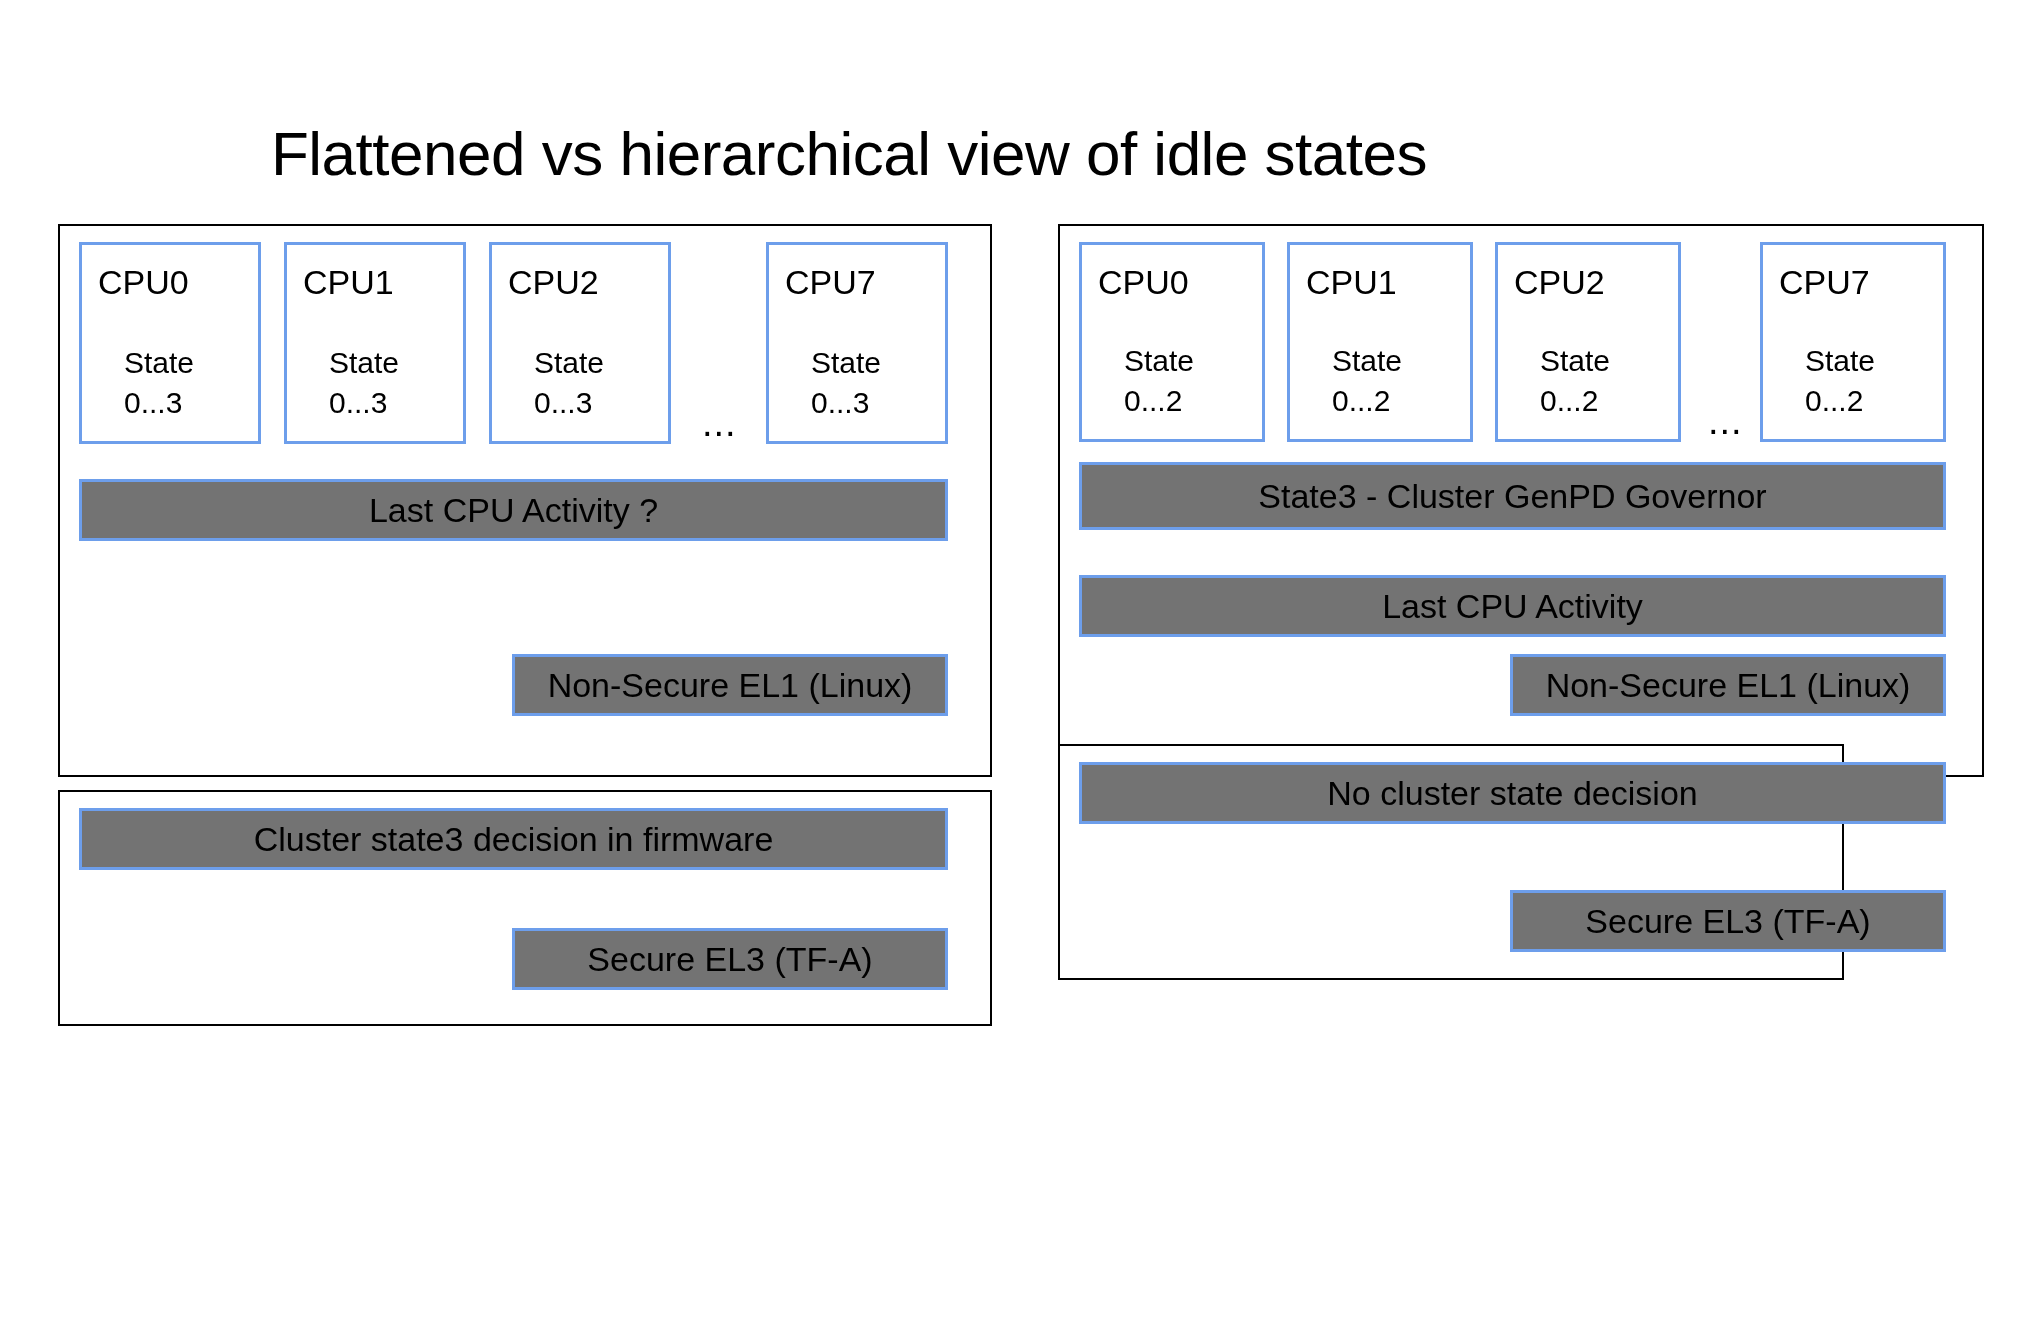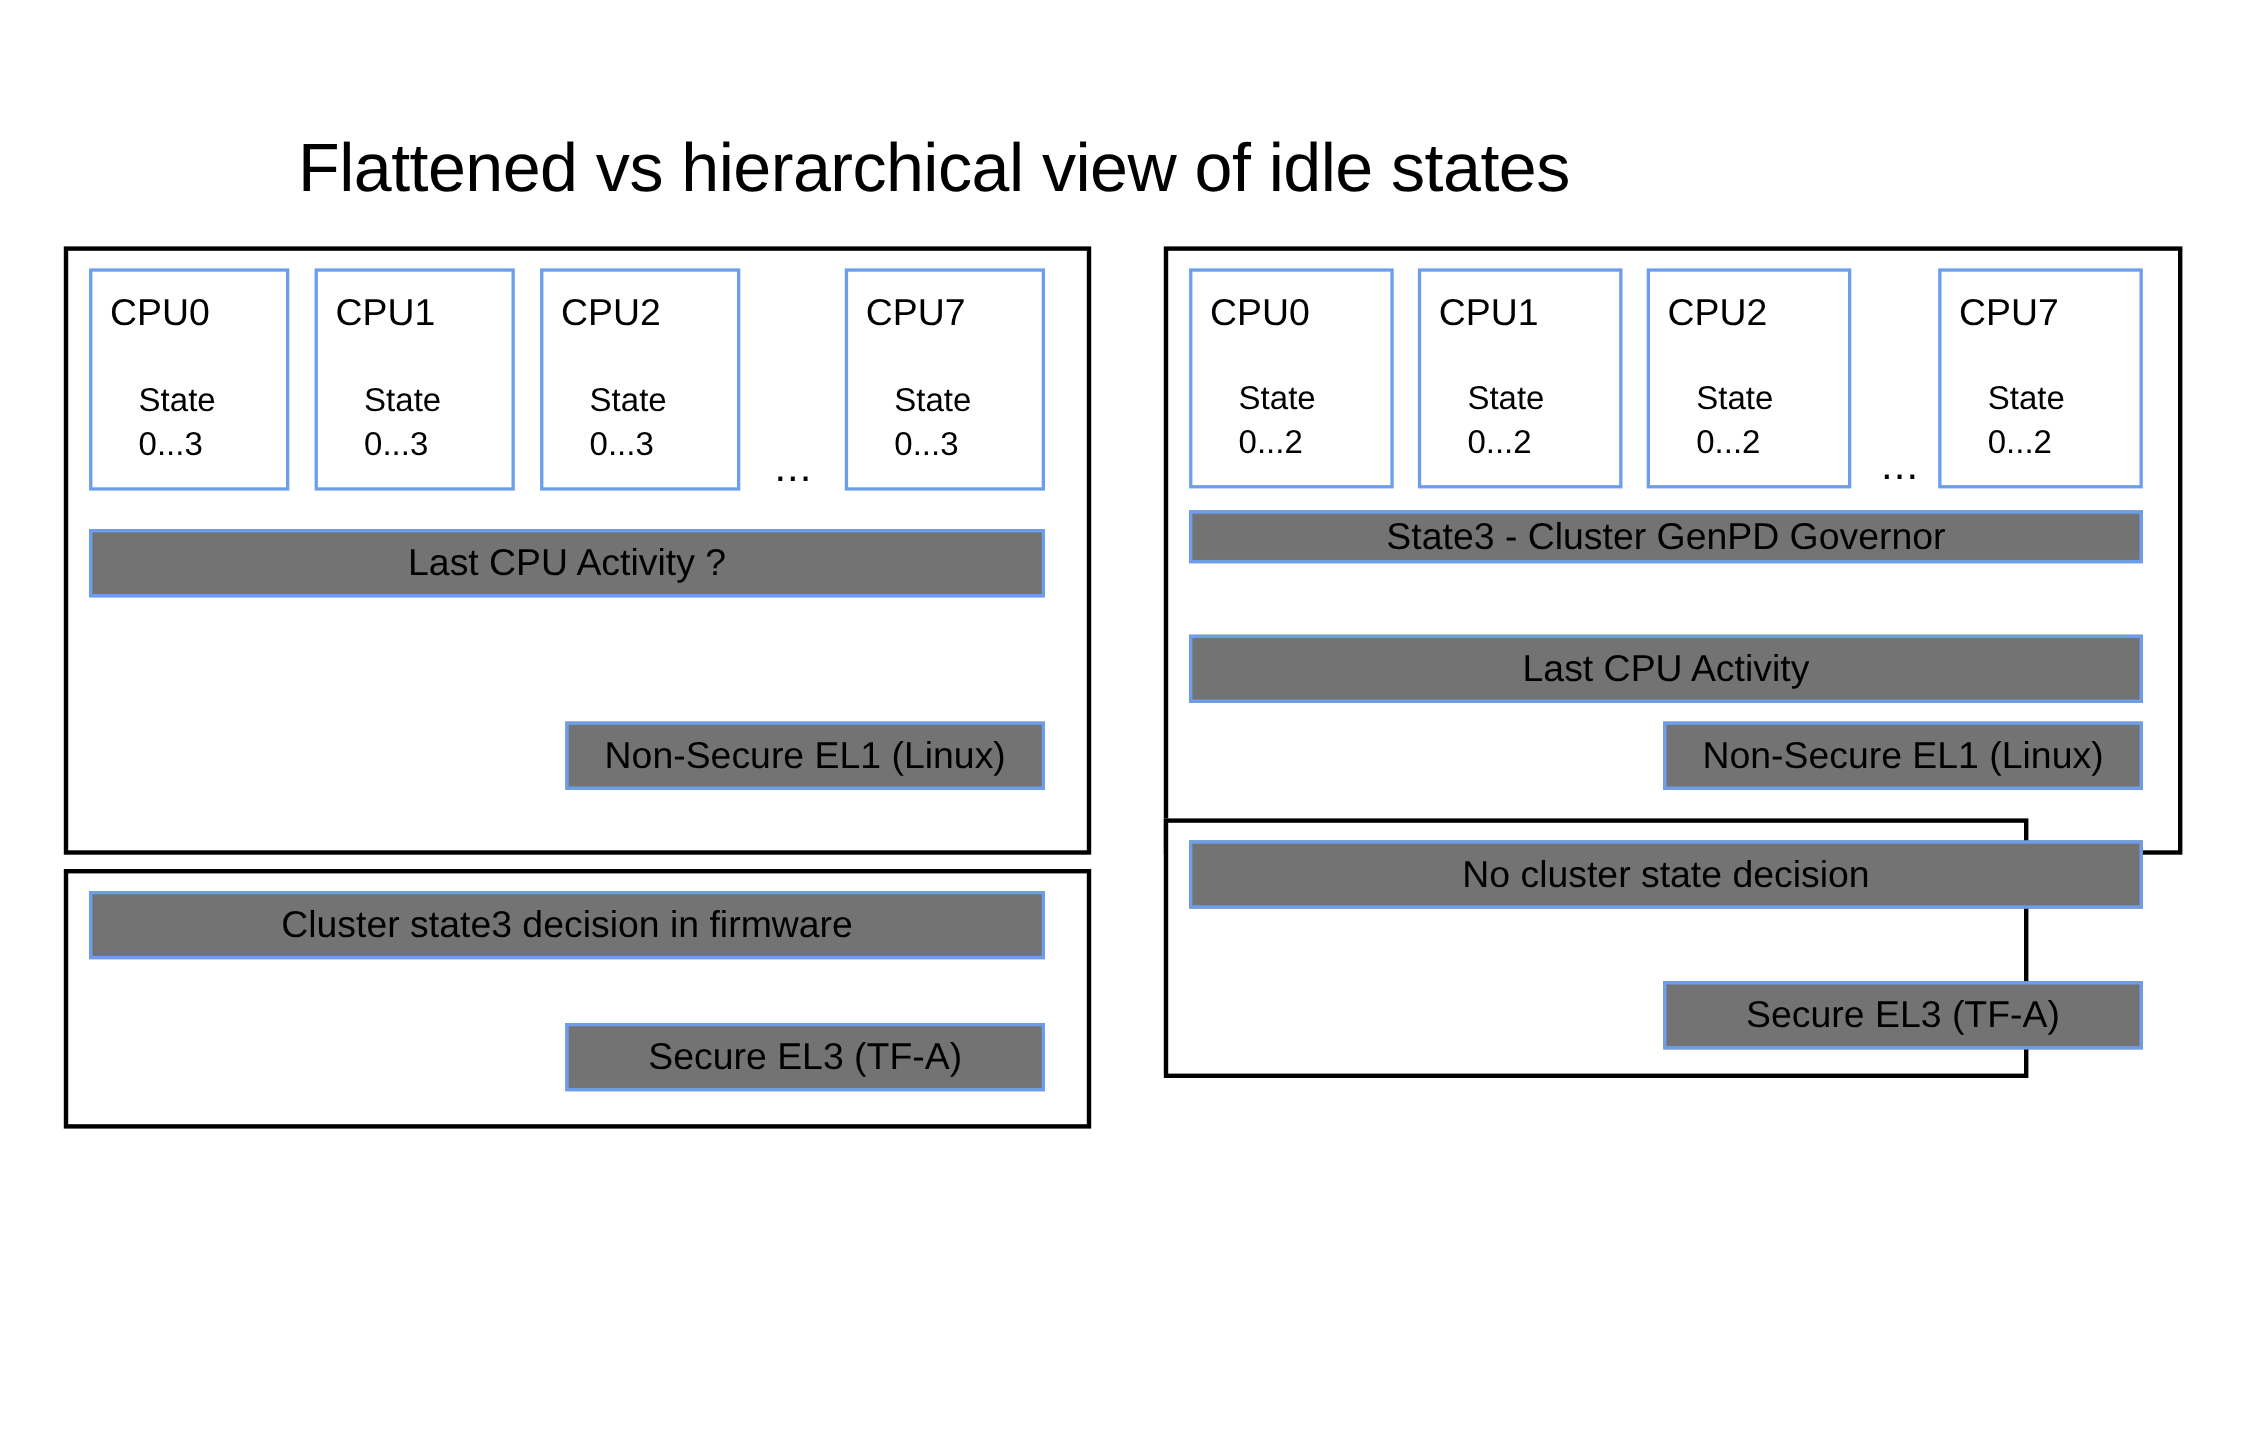--- a/index.html
+++ b/index.html
@@ -35,21 +35,21 @@
     font-weight: 400;
     letter-spacing: -0.5px;
     white-space: nowrap;
     color: #000000;
   }
 
   
   .panel {
     position: absolute;
     box-sizing: border-box;
-    border: 4px solid #000000;
+    border: 2px solid #000000;
     background: #ffffff;
   }
 
   
   .ibox {
     position: absolute;
     box-sizing: border-box;
     border: 3px solid #6D9EEB;
     background: #737373;
   }
@@ -205,21 +205,21 @@
     <div class="cpu-ellipsis" style="left:648px; top:176px;">...</div>
 
     <div class="cpu-box" style="left:700px; top:16px; width:186px; height:200px;">
       <div class="cpu-name">CPU7</div>
       <div class="cpu-state" style="margin-top:38px;">
         <span class="cpu-state-word">State</span>
         <span class="cpu-state-range">0...2</span>
       </div>
     </div>
 
-    <div class="ibox center" style="left:19px; top:236px; width:867px; height:48px;">
+    <div class="ibox center" style="left:19px; top:236px; width:867px; height:68px;">
       <span class="ibox-label">State3 - Cluster GenPD Governor</span>
     </div>
 
     <div class="ibox center" style="left:19px; top:349px; width:867px; height:62px;">
       <span class="ibox-label">Last CPU Activity</span>
     </div>
 
     <div class="ibox center" style="left:450px; top:428px; width:436px; height:62px;">
       <span class="ibox-label">Non-Secure EL1 (Linux)</span>
     </div>

